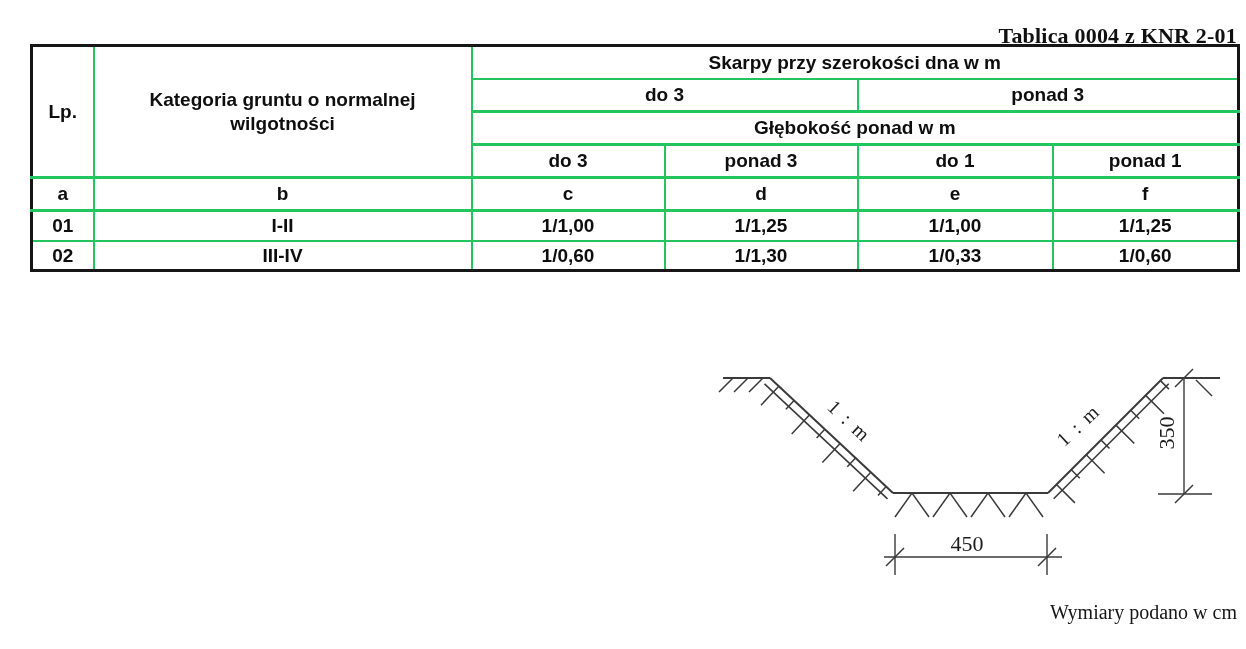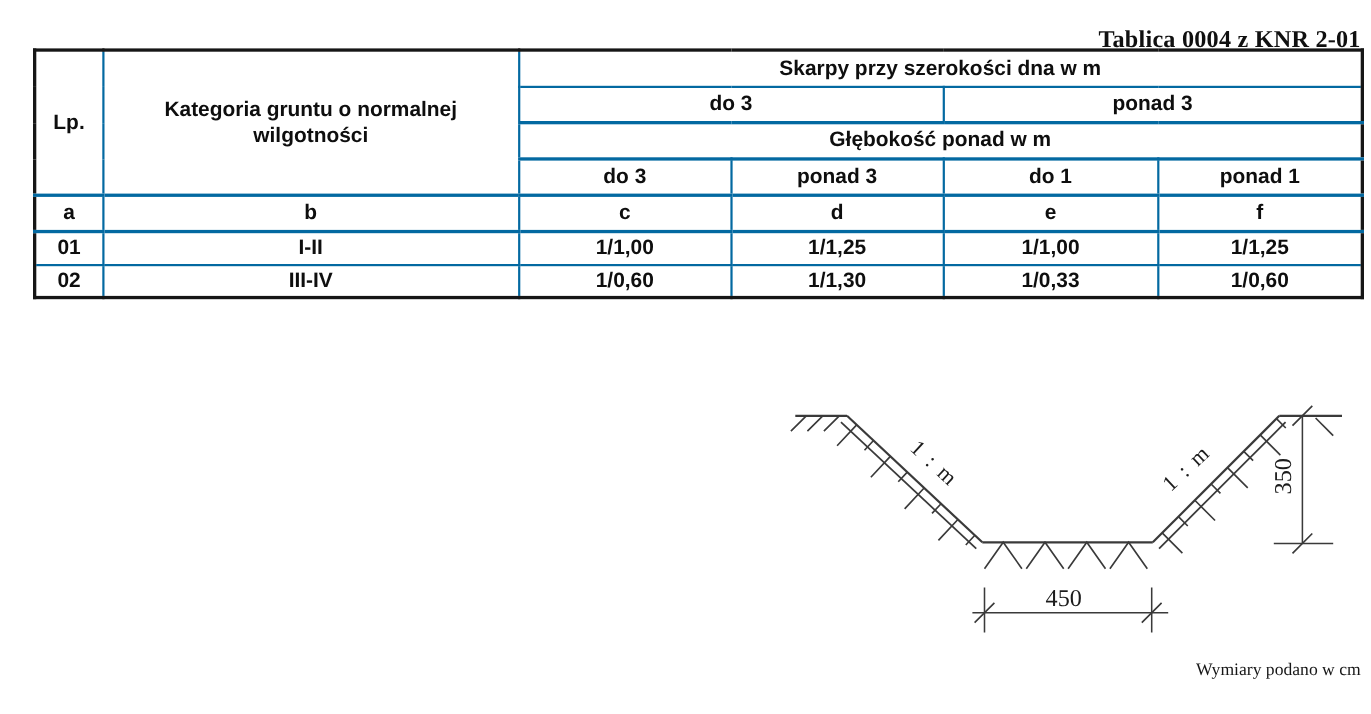--- a/index.html
+++ b/index.html
@@ -11,40 +11,40 @@
     position:absolute;top:7px;right:9px;
     font-family:"Liberation Serif",serif;font-weight:700;
     font-size:22px;color:#101010;letter-spacing:.2px;margin-top:16px;
   }
   table.tbl{
     position:absolute;left:30px;top:44px;width:1207px;
     border-collapse:collapse;table-layout:fixed;
     border:3px solid #161616;
   }
   table.tbl td{
-    border:2px solid #0369a1;text-align:center;vertical-align:middle;
+    border:2px solid #22c55e;text-align:center;vertical-align:middle;
     font-size:19px;font-weight:700;color:#0e0e0e;padding:0;line-height:1.22;
   }
   table.tbl tr.hr{height:33px;}
   table.tbl tr.letters{height:33px;}
   table.tbl tr.data{height:30px;}
   table.tbl td.cat{padding:0 38px;}
   table.tbl td.thin-b{border-bottom-width:1px;}
   table.tbl td.thick-b{border-bottom-width:3px;text-align:center;}
   table.tbl tr.letters td{border-top-width:3px;border-bottom-width:3px;}
   table.tbl tr.data td{font-weight:700;}
   .diagram{position:absolute;left:690px;top:350px;}
   .diagram path{fill:none;stroke:#3a3a3a;}
   .diagram text{
     fill:#1c1c1c;font-family:"Liberation Serif",serif;
   }
   .units-note{
     position:absolute;top:601px;right:9px;
     font-family:"Liberation Serif",serif;font-weight:400;
-    font-size:16px;color:#161616;
+    font-size:20px;color:#161616;
   }
 </style>
 </head>
 <body>
 
 <div class="page-title">Tablica 0004 z KNR 2-01</div>
 
 <table class="tbl">
   <colgroup>
     <col style="width:62px">

